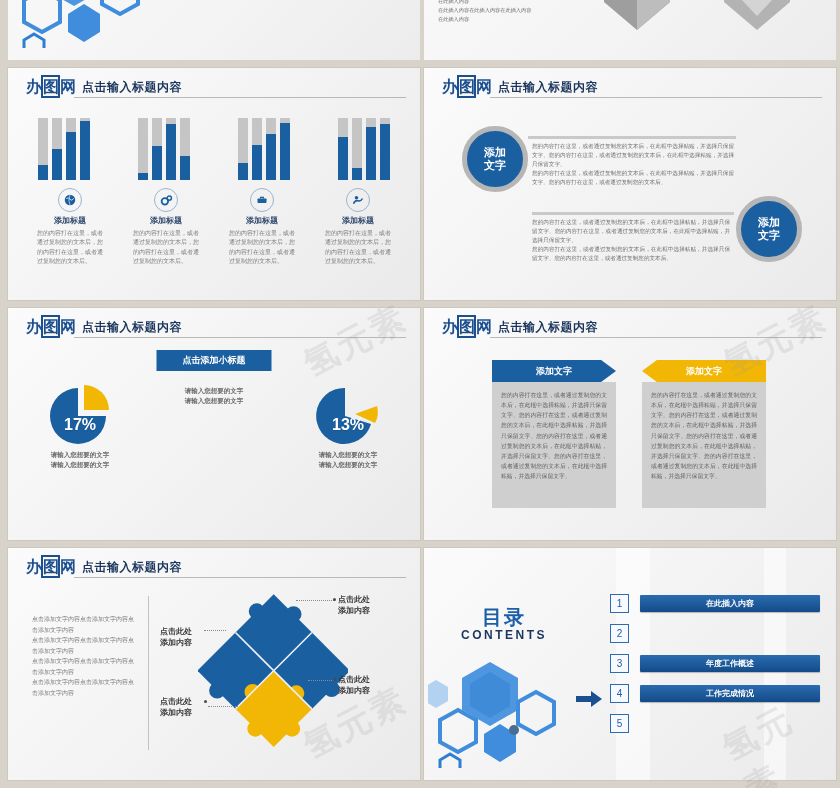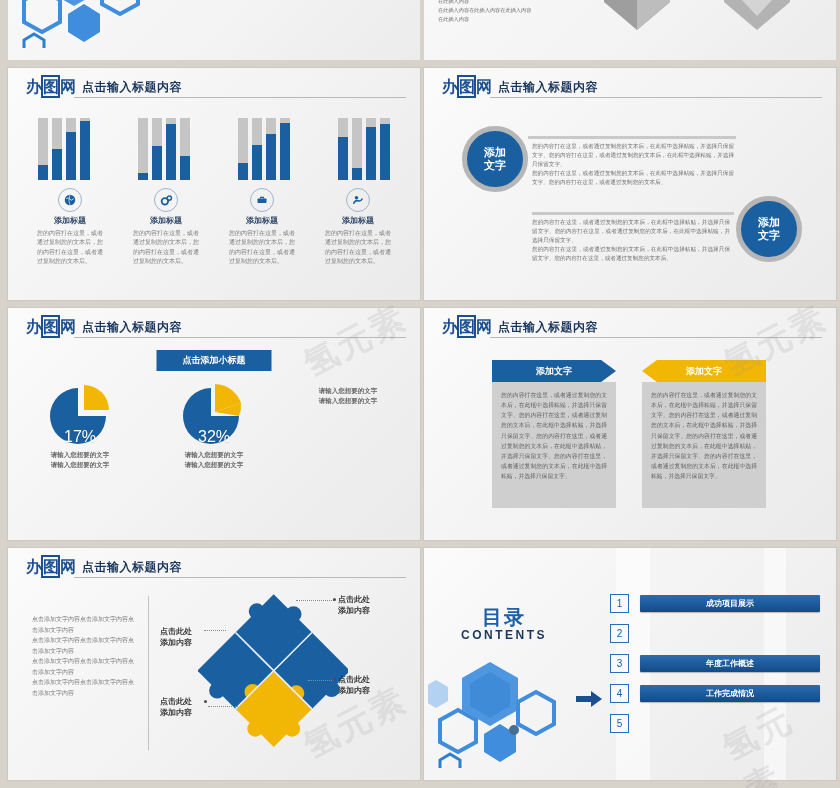--- a/index.html
+++ b/index.html
@@ -44,22 +44,22 @@
           align-items:center;justify-content:center;}
   .bblk{position:absolute;font-size:5.6px;line-height:1.62;color:#6f6f6f;text-align:justify;}
   .dash{position:absolute;height:3px;background:#c9c9c9;}
 
   
   .subttl{position:absolute;top:42px;left:50%;transform:translateX(-50%);background:#1a5fa0;color:#fff;
           font-size:9px;font-weight:bold;padding:4px 26px;}
   .pies{position:absolute;top:74px;left:0;right:0;display:flex;justify-content:center;gap:38px;}
   .pieitem{width:96px;text-align:center;}
   .pie{position:relative;width:74px;height:64px;margin:0 auto;}
-  .pie .pct{position:absolute;left:0;right:0;top:34px;color:#fff;font-size:16px;font-weight:normal;text-align:center;
-            text-shadow:0 1px 1px rgba(0,0,0,.12);margin-top:12px;}
+  .pie .pct{position:absolute;left:0;right:0;top:34px;color:#fff;font-size:16px;font-weight:bold;text-align:center;
+            text-shadow:0 1px 1px rgba(0,0,0,.12);}
   .piecap{margin-top:4px;font-size:6.5px;line-height:1.6;color:#6b6b6b;font-weight:bold;}
 
   
   .card{position:absolute;top:52px;width:124px;}
   .arrowhdr{height:22px;color:#fff;font-size:9px;font-weight:bold;display:flex;align-items:center;
             justify-content:center;position:relative;}
   .arrowhdr.blue{background:#1a5fa0;clip-path:polygon(0 0,88% 0,100% 50%,88% 100%,0 100%);}
   .arrowhdr.yellow{background:#f2b705;clip-path:polygon(12% 0,100% 0,100% 100%,12% 100%,0 50%);}
   .cardbody{background:#cfcfcf;padding:8px 9px;font-size:5.8px;line-height:1.75;color:#5d5d5d;text-align:justify;
             min-height:110px;}
@@ -270,32 +270,31 @@
           <svg width="74" height="64" viewBox="0 0 74 64">
             <path d="M35 34 L35 6 A28 28 0 1 0 63 34 Z" fill="#1a5fa0"></path>
             <path d="M41 28 L41 3 A25 25 0 0 1 66 28 Z" fill="#f2b705"></path>
           </svg>
           <div class="pct">17%</div>
         </div>
         <div class="piecap" style="white-space:pre-line;">请输入您想要的文字
 请输入您想要的文字</div>
       </div>
       <div class="pieitem">
+        <div class="piecap" style="white-space:pre-line;">请输入您想要的文字
+请输入您想要的文字</div>
+      </div>
+      <div class="pieitem">
         <div class="pie">
           <svg width="74" height="64" viewBox="0 0 74 64">
-            <path d="M34 34 L34 6 A28 28 0 1 0 62 34 Z" fill="#1a5fa0"></path>
-            <path d="M38 30 L38 2 A28 28 0 0 1 64 21 Z" fill="#f2b705"></path>
-            <path d="M38 30 L64 21 A28 28 0 0 1 62 34 Z" fill="#f2b705"></path>
+            <path d="M34 34 L34 6 A28 28 0 1 0 60 42 Z" fill="#1a5fa0"></path>
+            <path d="M44 32 L66 24 A22 22 0 0 1 64 41 Z" fill="#f2b705"></path>
           </svg>
-          <div class="pct">32%</div>
-        </div>
-        <div class="piecap" style="white-space:pre-line;">请输入您想要的文字
-请输入您想要的文字</div>
-      </div>
-      <div class="pieitem">
+          <div class="pct">13%</div>
+        </div>
         <div class="piecap" style="white-space:pre-line;">请输入您想要的文字
 请输入您想要的文字</div>
       </div>
     </div>
   </div>
 
   <div class="slide half row2 colR">
     <div class="hdr">
       <div class="logo"><span>办</span><span class="boxed">图</span><span>网</span></div>
       <div class="ttl">点击输入标题内容</div>
@@ -390,21 +389,21 @@
 
     <div class="arrowR">
       <svg width="26" height="16" viewBox="0 0 26 16">
           <path d="M0 5 H15 V0 L26 8 L15 16 V11 H0 Z" fill="#1b4f90"></path>
         </svg>
     </div>
 
     <div class="tocwrap">
       <div class="tocrow">
         <div class="tocnum">1</div>
-        <div class="tocbar">成功项目展示</div>
+        <div class="tocbar">在此插入内容</div>
       </div>
       <div class="tocrow">
         <div class="tocnum">2</div>
       </div>
       <div class="tocrow">
         <div class="tocnum">3</div>
         <div class="tocbar">年度工作概述</div>
       </div>
       <div class="tocrow">
         <div class="tocnum">4</div>

